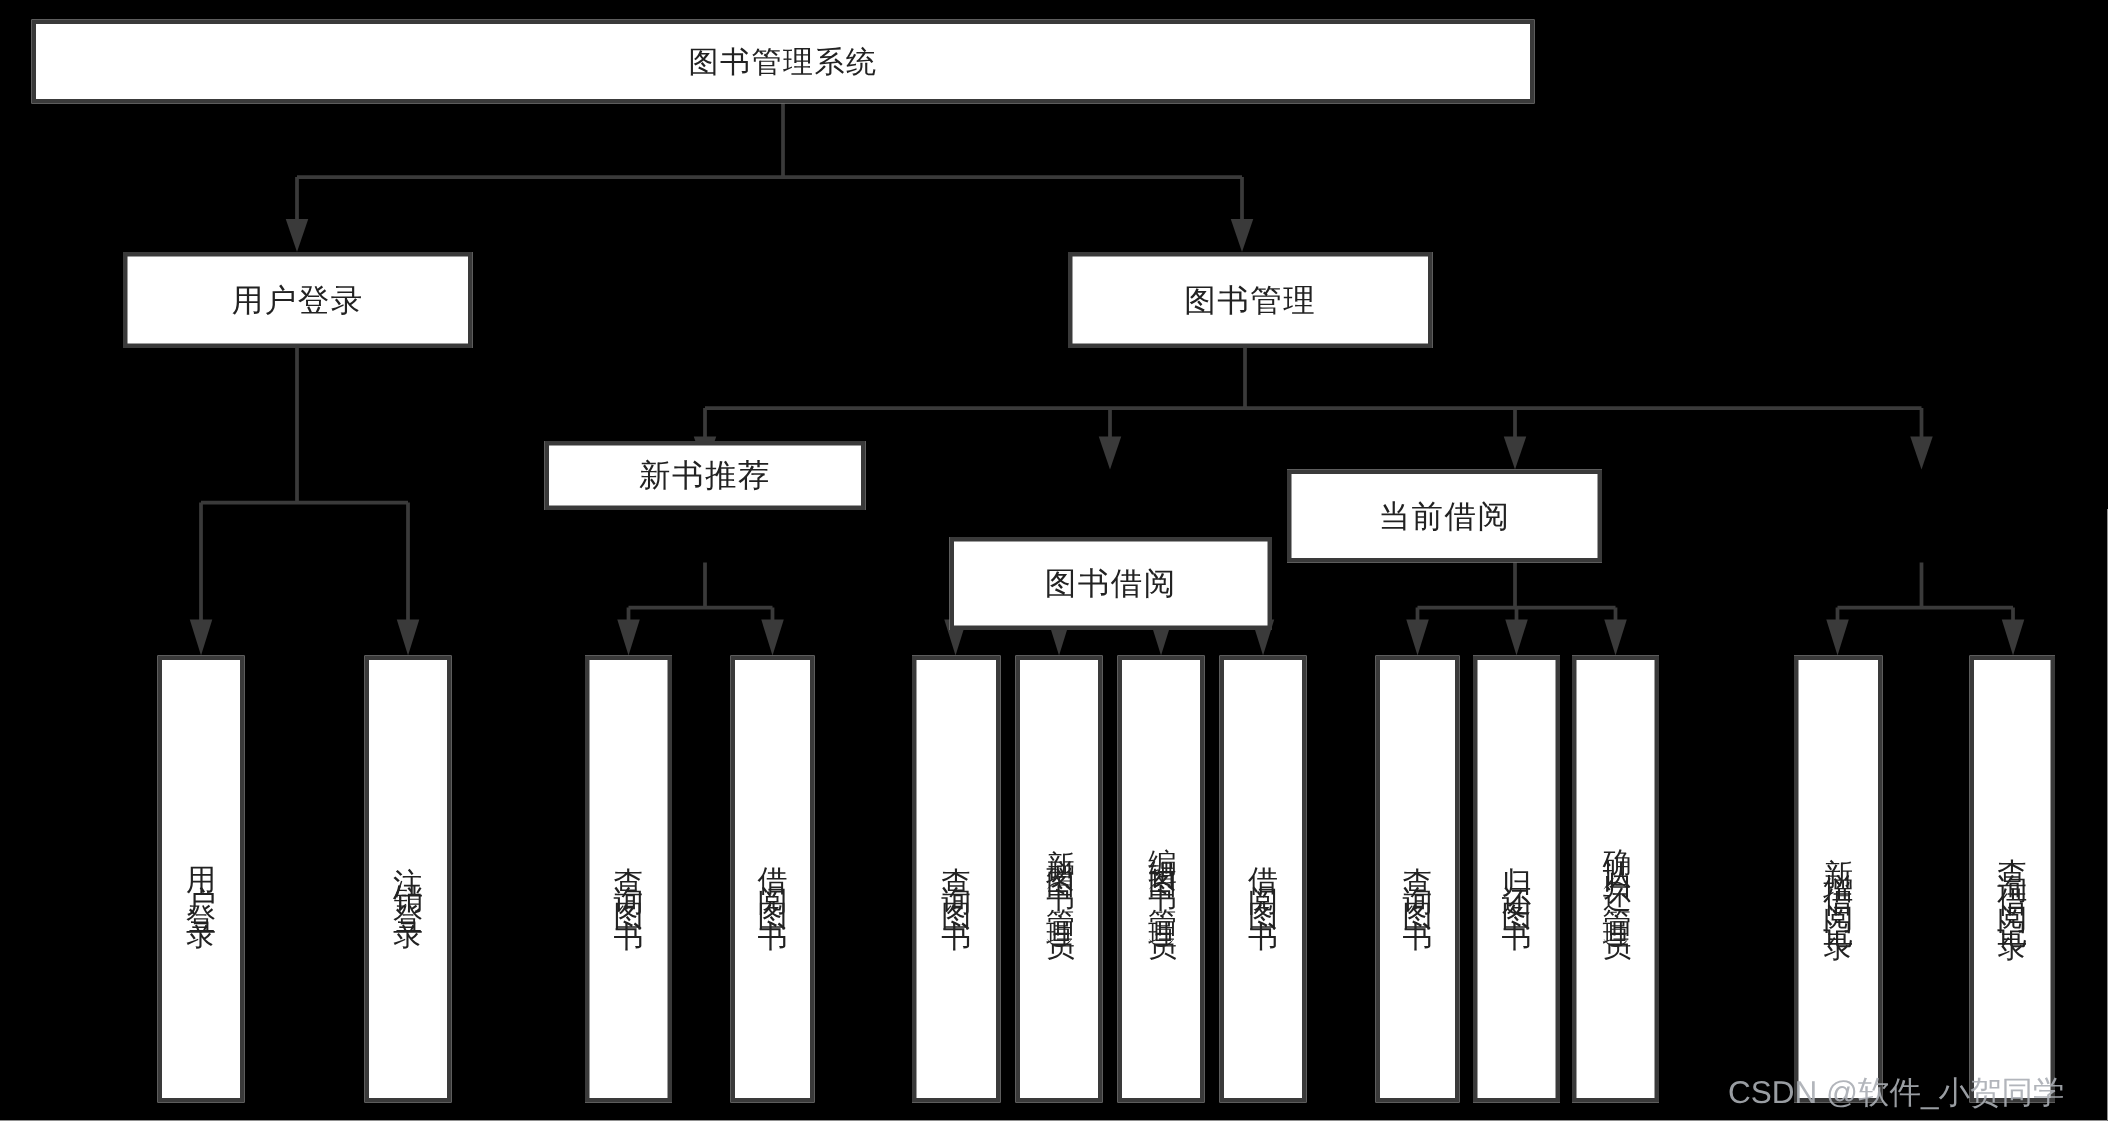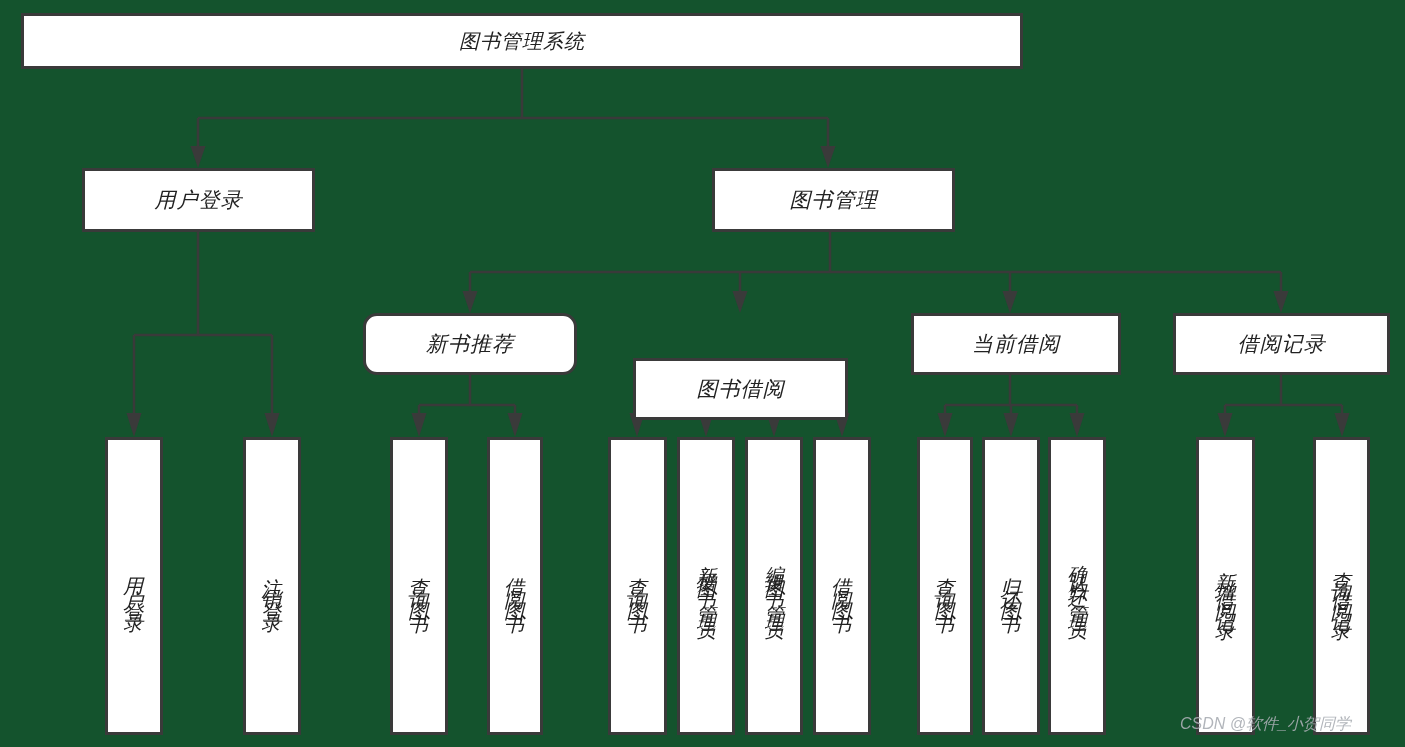--- a/index.html
+++ b/index.html
@@ -4,46 +4,45 @@
 <style>
   :root{
     --line:#3a3a3a;
     --text:#222222;
     --wm:#aaaeb4;
   }
   html,body{margin:0;padding:0;background:#ffffff;}
   .canvas{
     position:relative;
     width:1405px;height:747px;
-    background:#14532d;
+    background:#000000;
     font-family:"Liberation Sans","DejaVu Sans",sans-serif;
     overflow:hidden;
-    font-style:italic;
   }
   .wires{position:absolute;left:0;top:0;z-index:1;}
   .wires path{stroke:var(--line);stroke-width:2.5;fill:none;}
   .wires polygon{fill:var(--line);stroke:none;}
   .box{
     position:absolute;
     box-sizing:border-box;
     background:#ffffff;
     border:3px solid var(--line);
     display:flex;
     align-items:center;
     justify-content:center;
     color:var(--text);
     z-index:2;
   }
   .h{font-size:21px;letter-spacing:1px;}
   .root{left:21px;top:13px;width:1002px;height:56px;font-size:20px;}
   .l2a{left:82px;top:168px;width:233px;height:64px;}
   .l2b{left:712px;top:168px;width:243px;height:64px;}
-  .l3a{left:363px;top:313px;width:214px;height:62px;border-radius:14px;}
+  .l3a{left:363px;top:294px;width:214px;height:46px;}
   .l3b{left:633px;top:313px;width:215px;height:62px;margin-top:45px;}
-  .l3c{left:911px;top:313px;width:210px;height:62px;}
+  .l3c{left:858px;top:313px;width:210px;height:62px;}
   .l3d{left:1173px;top:313px;width:217px;height:62px;}
   .v{
     top:437px;height:298px;
     writing-mode:vertical-rl;
     text-orientation:mixed;
     font-size:20px;
     letter-spacing:12px;
   }
   .v.six{letter-spacing:10px;}
   .v.long{letter-spacing:8px;font-size:19px;}
@@ -55,22 +54,22 @@
   .g3b{left:677px;width:58px;}
   .g3c{left:745px;width:58px;}
   .g3d{left:813px;width:58px;}
   .g4a{left:917px;width:56px;}
   .g4b{left:982px;width:58px;}
   .g4c{left:1048px;width:58px;}
   .g5a{left:1196px;width:59px;}
   .g5b{left:1313px;width:57px;}
   .watermark{
     position:absolute;
-    left:1180px;top:714px;
-    font-size:16px;
+    left:1152px;top:714px;
+    font-size:21px;
     color:var(--wm);
     opacity:0.9;
     white-space:nowrap;
     z-index:3;
   }
 </style>
 </head>
 <body>
 
 <div class="canvas">
@@ -112,21 +111,20 @@
   </svg>
 
   <div class="box h root">图书管理系统</div>
 
   <div class="box h l2a">用户登录</div>
   <div class="box h l2b">图书管理</div>
 
   <div class="box h l3a">新书推荐</div>
   <div class="box h l3b">图书借阅</div>
   <div class="box h l3c">当前借阅</div>
-  <div class="box h l3d">借阅记录</div>
 
   <div class="box v g1a">用户登录</div>
   <div class="box v g1b">注销登录</div>
 
   <div class="box v g2a">查询图书</div>
   <div class="box v g2b">借阅图书</div>
 
   <div class="box v g3a">查询图书</div>
   <div class="box v long g3b">新增图书（管理员）</div>
   <div class="box v long g3c">编辑图书（管理员）</div>

